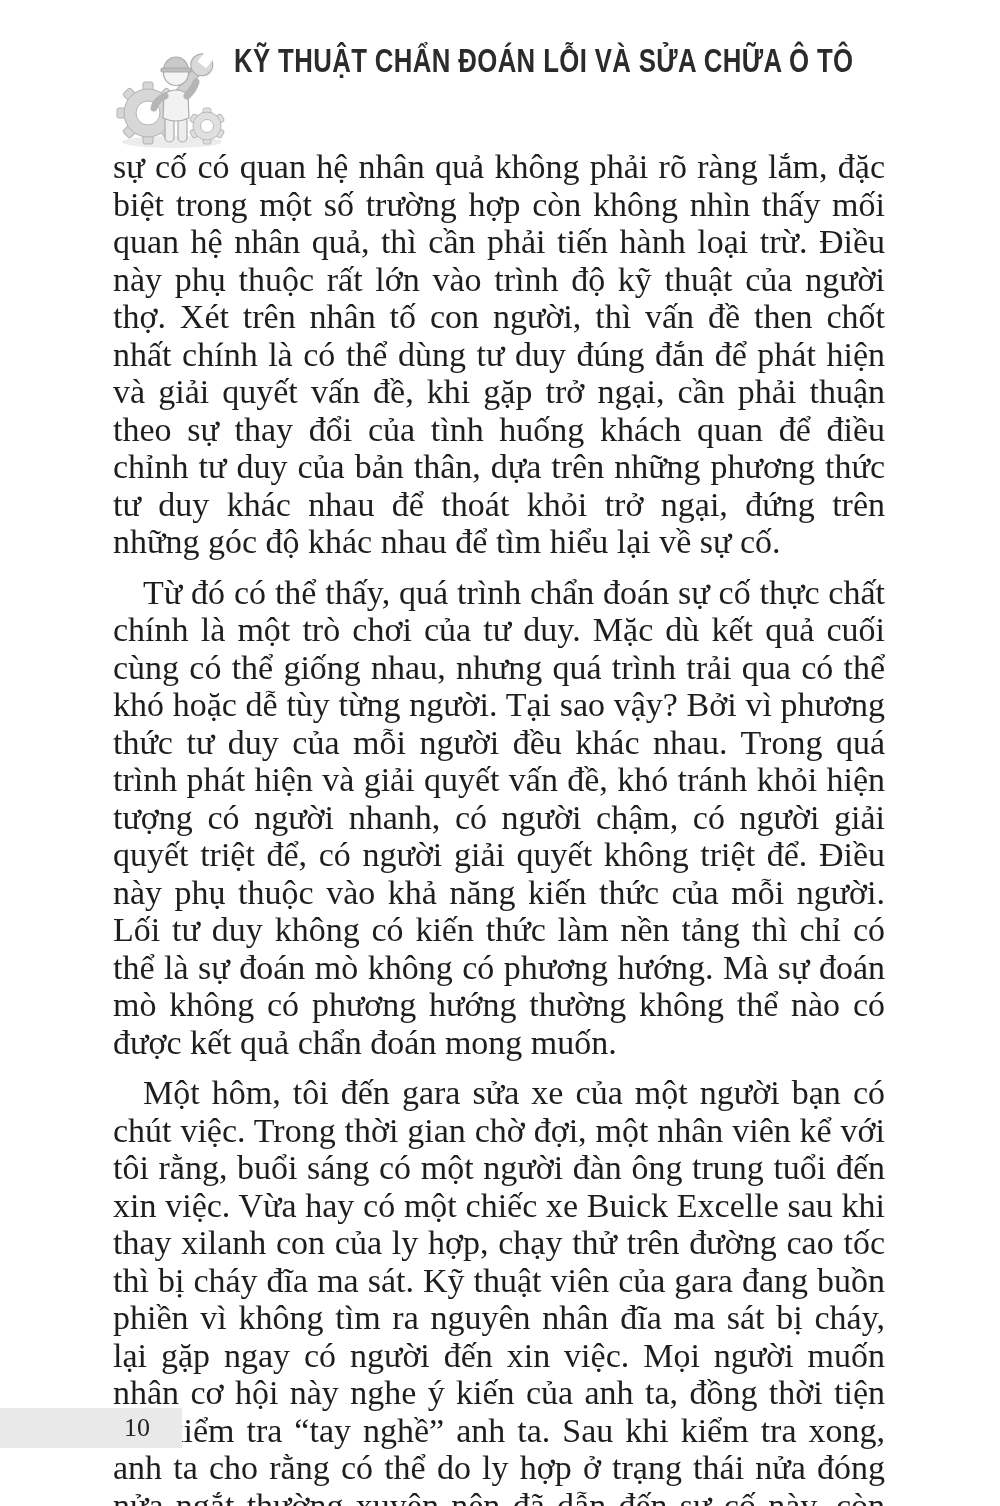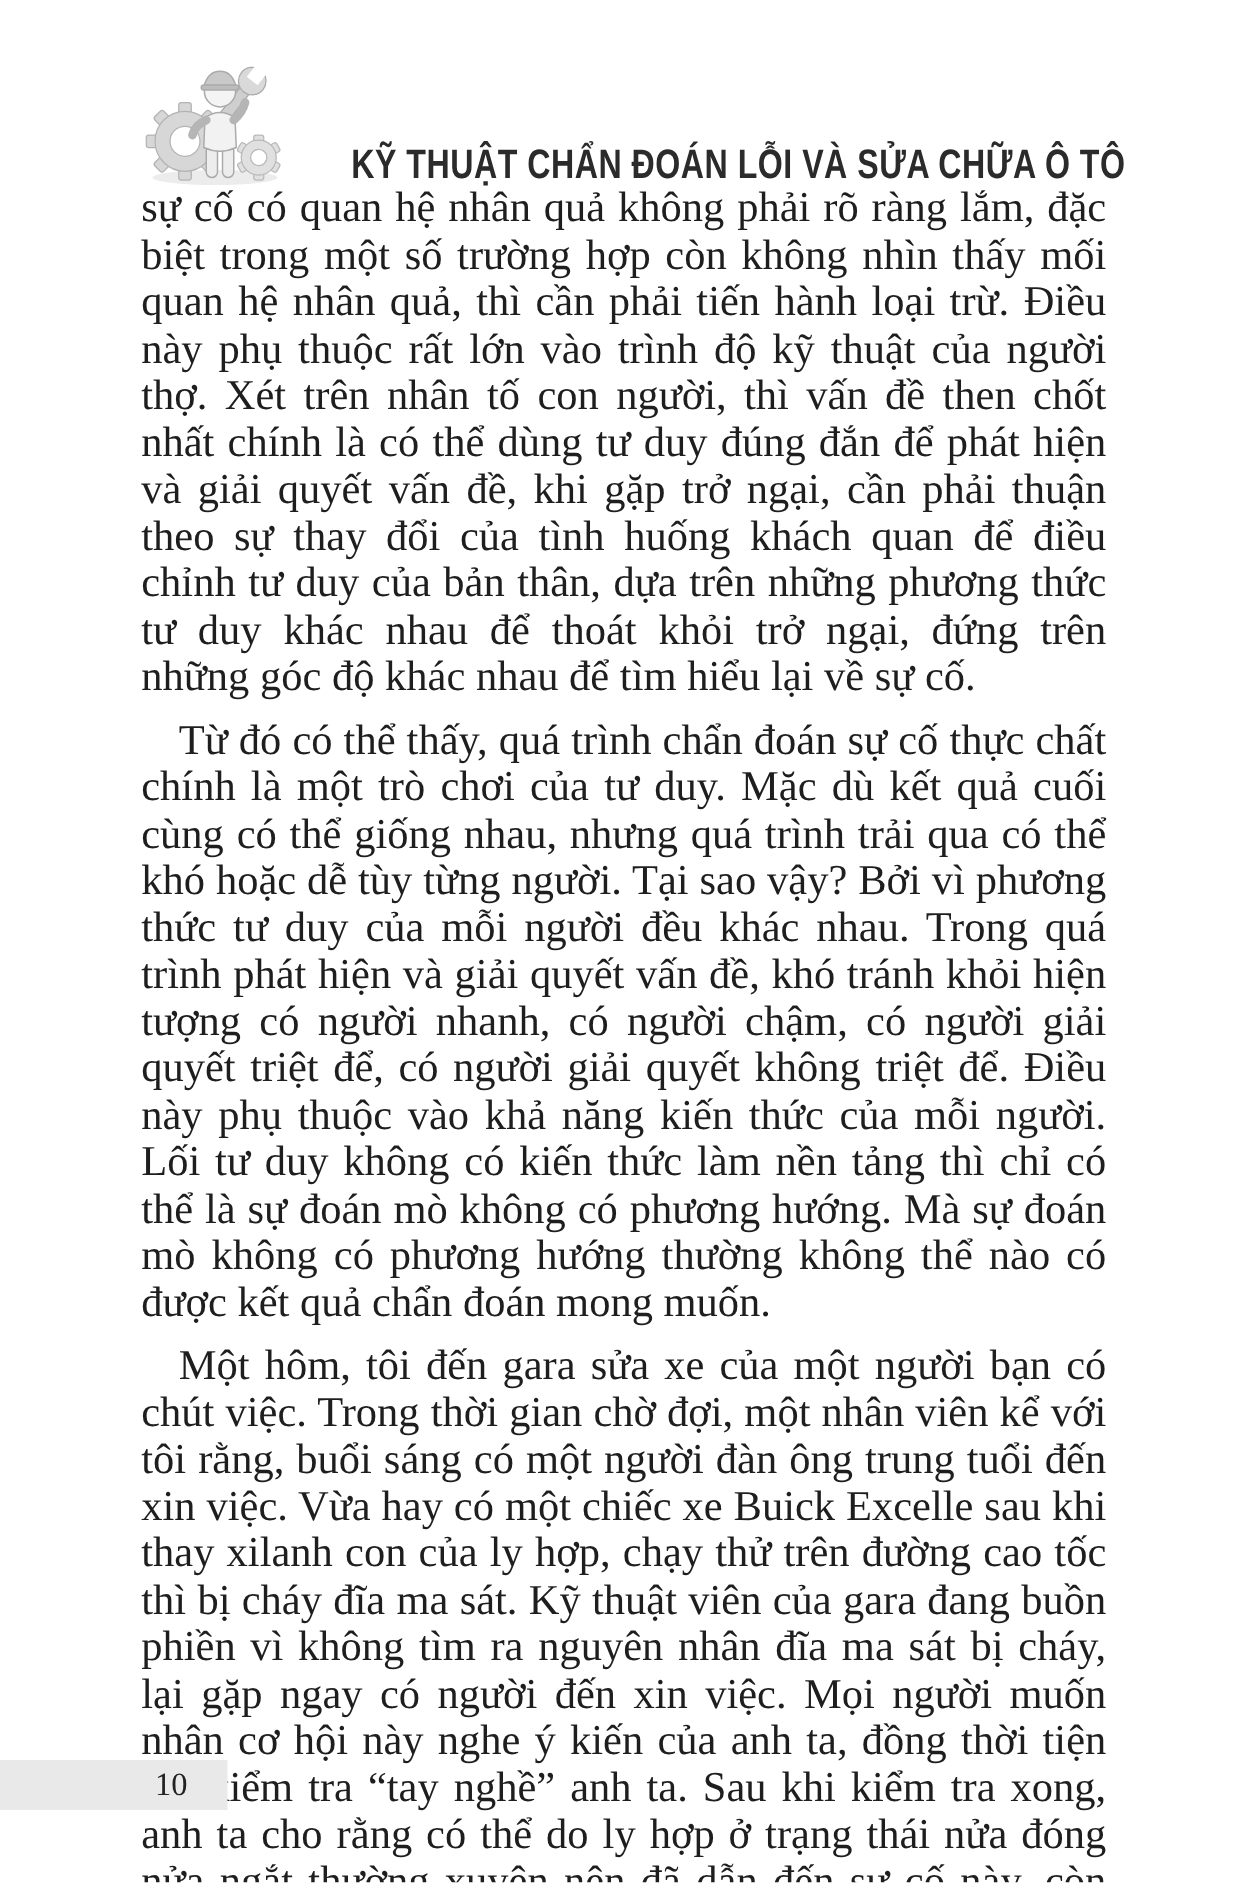--- a/index.html
+++ b/index.html
@@ -13,22 +13,21 @@
   }
 
   
   .header {
     position: absolute;
     left: 110px;
     top: 42px;
     width: 780px;
     height: 108px;
     display: flex;
-    align-items: flex-end;
-    gap: 47px;
+    align-items: flex-start;
   }
   .header-icon {
     width: 120px;
     height: 108px;
     flex: 0 0 auto;
   }
   .running-head {
     margin: 0 0 0 4px;
     font-family: "Liberation Sans", "DejaVu Sans", sans-serif;
     font-weight: 700;

